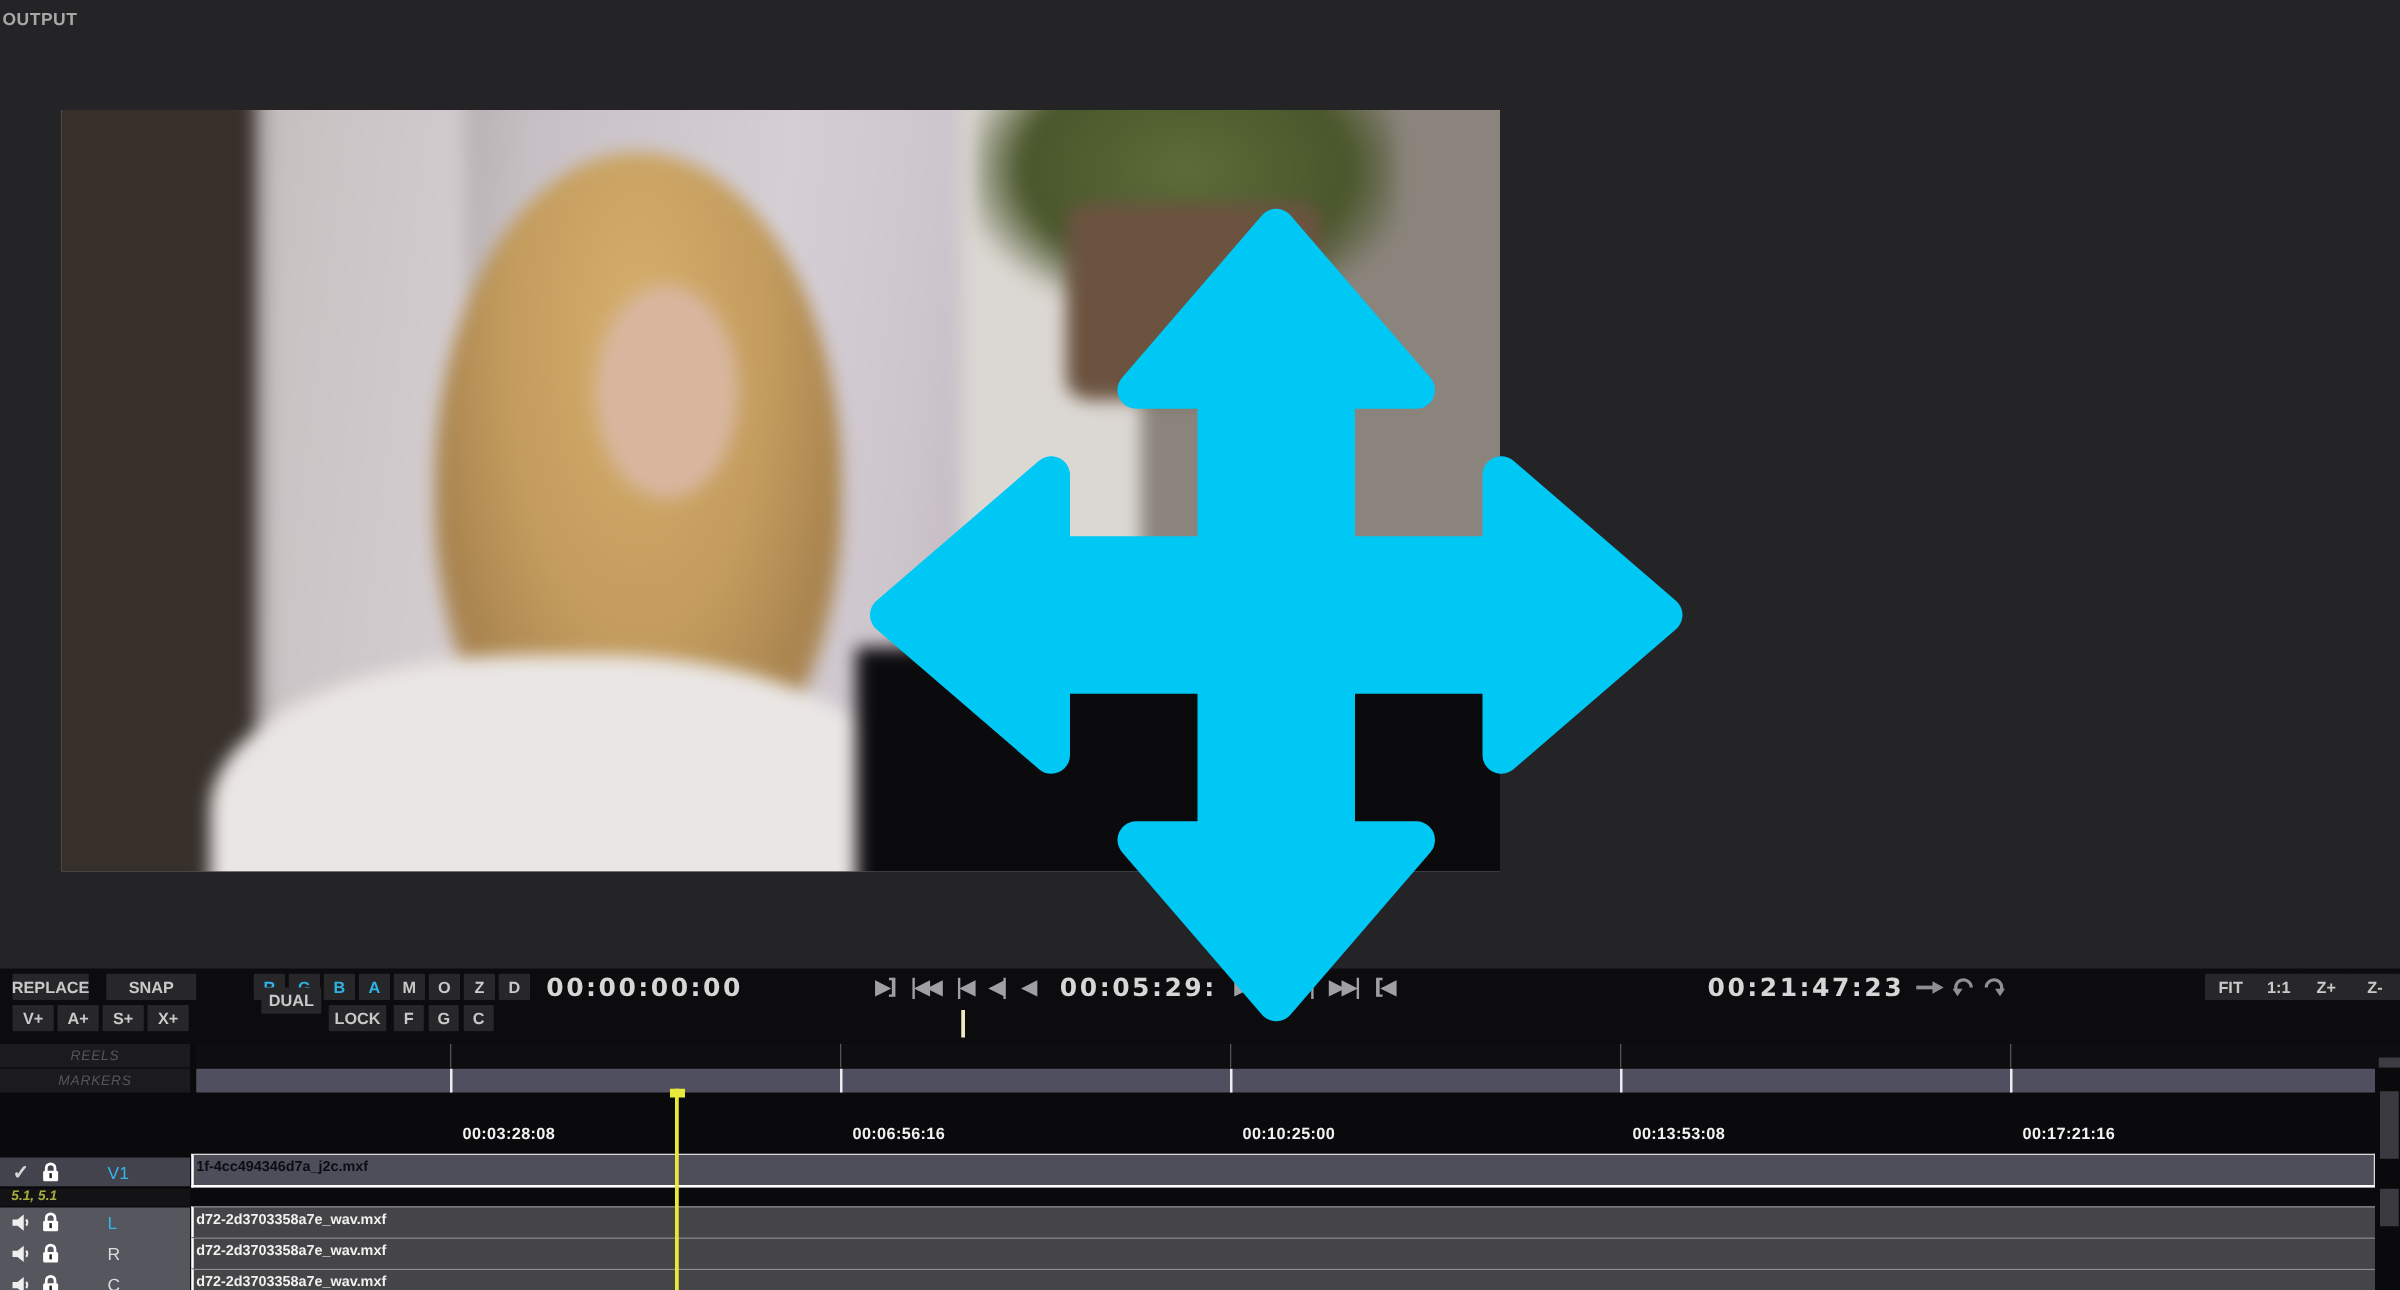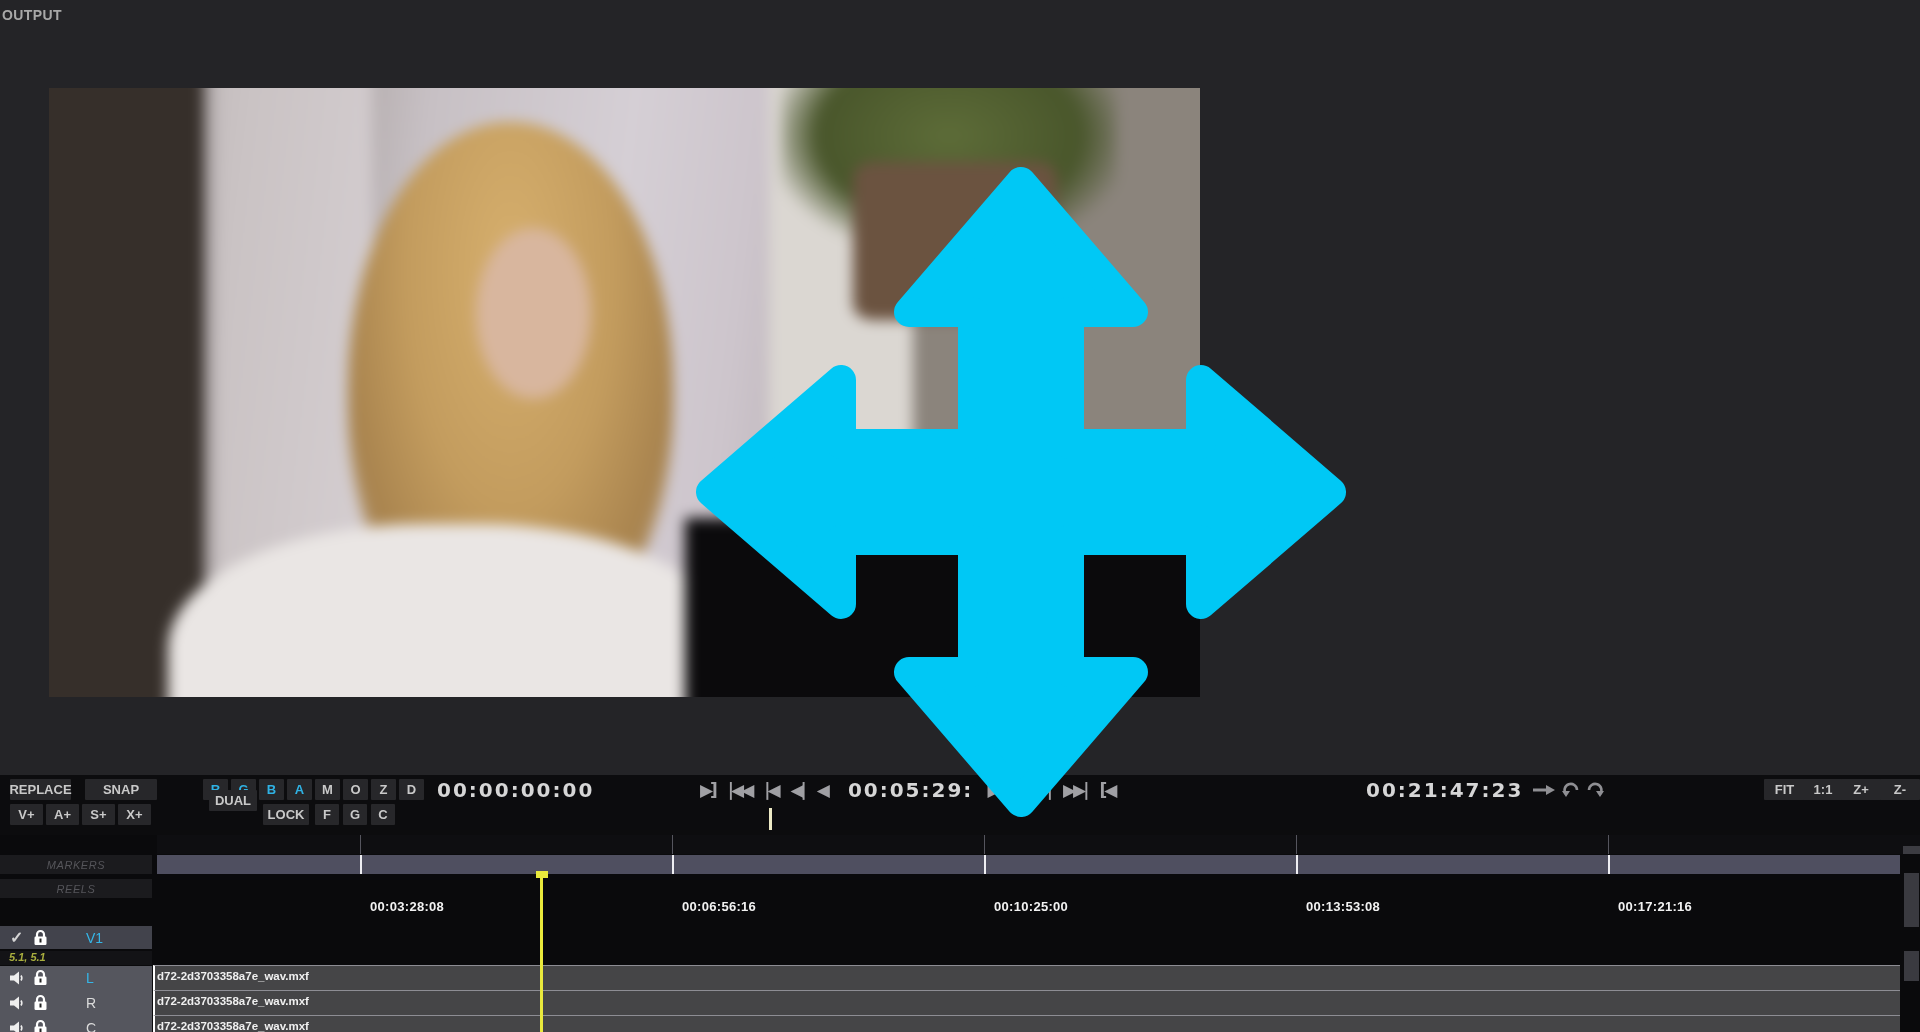--- a/index.html
+++ b/index.html
@@ -170,21 +170,21 @@
     <div class="btn" style="left:209px;top:15px;width:48px;">DUAL</div>
     <div class="btn" style="left:263px;top:29px;width:46px;">LOCK</div>
     <div class="btn" style="left:315px;top:29px;width:24px;">F</div>
     <div class="btn" style="left:343px;top:29px;width:24px;">G</div>
     <div class="btn" style="left:371px;top:29px;width:24px;">C</div>
   </div>
 
   <div class="abs scrub"></div>
   <div class="abs scrub-tick"></div>
 
-  <div class="abs rowhdr" style="top:835px;margin-top:44px;">REELS</div>
+  <div class="abs rowhdr" style="top:835px;">REELS</div>
   <div class="abs reels-lane"></div>
   <div class="abs rowhdr" style="top:855px;">MARKERS</div>
   <div class="abs markers-band"></div>
   <div class="abs scroll-corner"></div>
 
   <div class="abs tick-u" style="left:360px;"></div>
   <div class="abs tick-b" style="left:360px;"></div>
   <div class="abs tick-label" style="left:370px;">00:03:28:08</div>
 
   <div class="abs tick-u" style="left:672px;"></div>
@@ -205,20 +205,21 @@
 
   <div class="abs trackhdr v1-hdr">
     <span class="t-check">✓</span>
     <svg class="t-lock" width="15" height="17">
       <path d="M4 8 V5.5 a3.5 3.5 0 0 1 7 0 V8" stroke="#fff" stroke-width="2.2" fill="none"></path>
       <rect x="1.5" y="7.5" width="12" height="8.5" rx="1.2" fill="#fff"></rect>
       <rect x="6.5" y="9.5" width="2" height="4" fill="#222"></rect>
     </svg>
     <span class="t-label cyan">V1</span>
   </div>
+  <div class="clip v1-clip">1f-4cc494346d7a_j2c.mxf</div>
 
   <div class="abs fmt-row">
     <span class="fmt-label">5.1, 5.1</span>
   </div>
 
   <div class="abs aud-hdr-block">
     <div class="aud-row" style="position:absolute;top:0;">
       <svg class="t-speaker" width="16" height="14">
         <polygon points="1,4.5 5,4.5 10,0.5 10,13.5 5,9.5 1,9.5" fill="#eee"></polygon>
         <path d="M12 4.5 a4.5 4.5 0 0 1 0 5" stroke="#eee" stroke-width="1.6" fill="none"></path>

